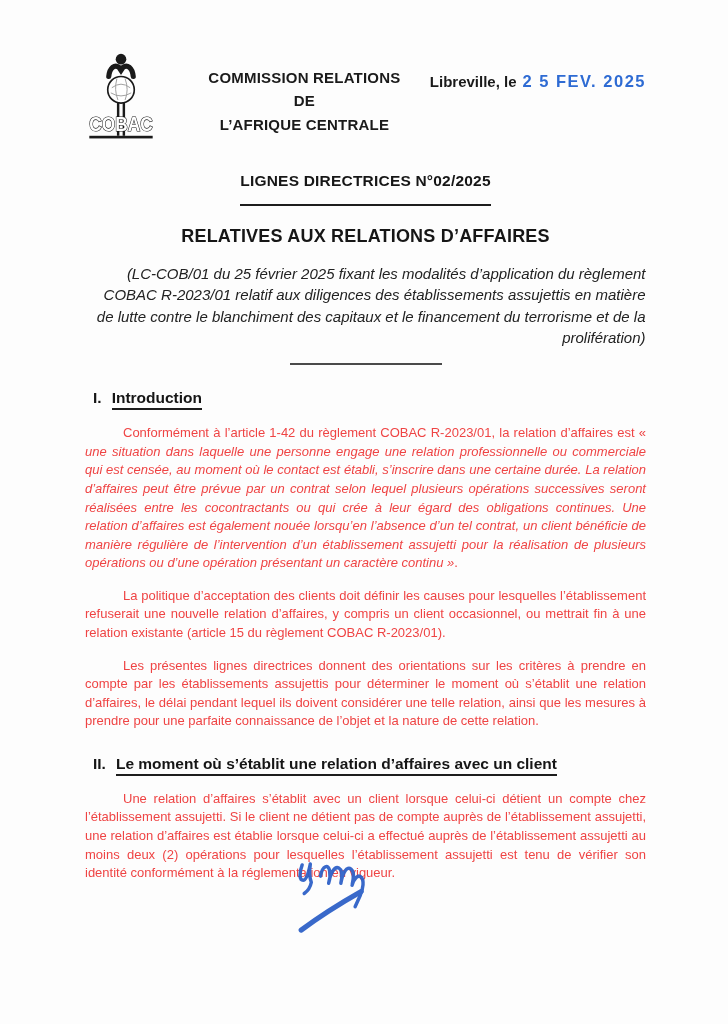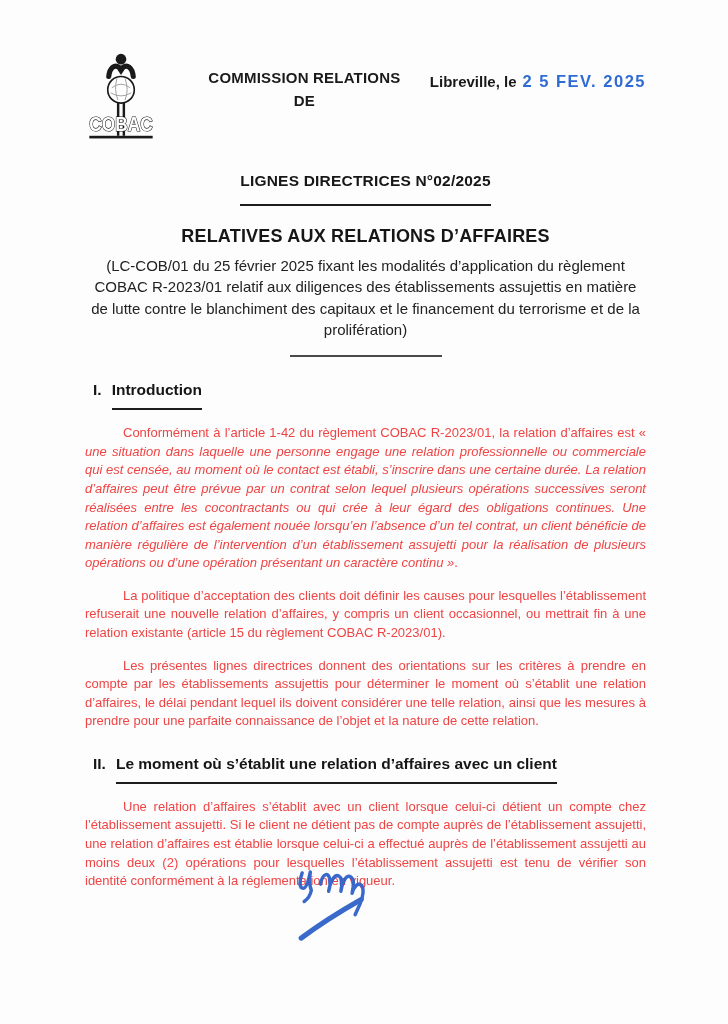--- a/index.html
+++ b/index.html
@@ -58,43 +58,44 @@
     padding-bottom: 14px;
   }
   .title-sub {
     margin-top: 20px;
     font-weight: bold;
     font-size: 18px;
     letter-spacing: 0.2px;
     color: #161616;
   }
   .title-ref {
-    margin: 8px auto 0 auto;
+    margin: 16px auto 0 auto;
     width: 560px;
+    font-style: italic;
     font-size: 15px;
     line-height: 1.42;
     color: #222;
-    text-align: center;
+    text-align: right;
   }
   .title-rule {
     width: 152px;
     border-top: 2.5px solid #4a4a4a;
     margin: 15px auto 0 auto;
   }
   
   .section-heading {
     display: flex;
     align-items: baseline;
     margin: 24px 0 0 8px;
     font-weight: bold;
     font-size: 15.5px;
     color: #161616;
   }
   .section-number { flex: 0 0 auto; margin-right: 10px; }
-  .section-title { border-bottom: 2px solid #1d1d1d; padding-bottom: 9px; }
+  .section-title { border-bottom: 2px solid #1d1d1d; padding-bottom: 1px; }
   p.doc {
     margin: 14px 0 0 0;
     font-size: 13px;
     line-height: 1.43;
     text-align: justify;
     text-indent: 38px;
     color: #ef4444;
   }
   p.doc .q-italic { font-style: italic; }
   .last-par-wrap { position: relative; }
@@ -127,20 +128,21 @@
         <rect x="36.6" y="49" width="2.4" height="33" fill="#1a1a1a"></rect>
 
         <text x="35" y="77" text-anchor="middle" textLength="62" lengthAdjust="spacingAndGlyphs" font-family="'Liberation Sans', sans-serif" font-size="20" font-weight="bold" fill="#ffffff" stroke="#111111" stroke-width="1.2" paint-order="stroke">COBAC</text>
         <rect x="4" y="82" width="62" height="2.6" fill="#1a1a1a"></rect>
       </svg>
     </div>
 
     <div class="org-block">
       <div>COMMISSION RELATIONS</div>
       <div>DE</div>
+      <div>L’AFRIQUE CENTRALE</div>
     </div>
 
     <div class="dateline">
       <span class="date-label">Libreville, le</span>
       <span class="date-stamp">2 5 FEV. 2025</span>
     </div>
   </div>
 
   <div class="title-block">
     <span class="title-main">LIGNES DIRECTRICES N°02/2025</span>

